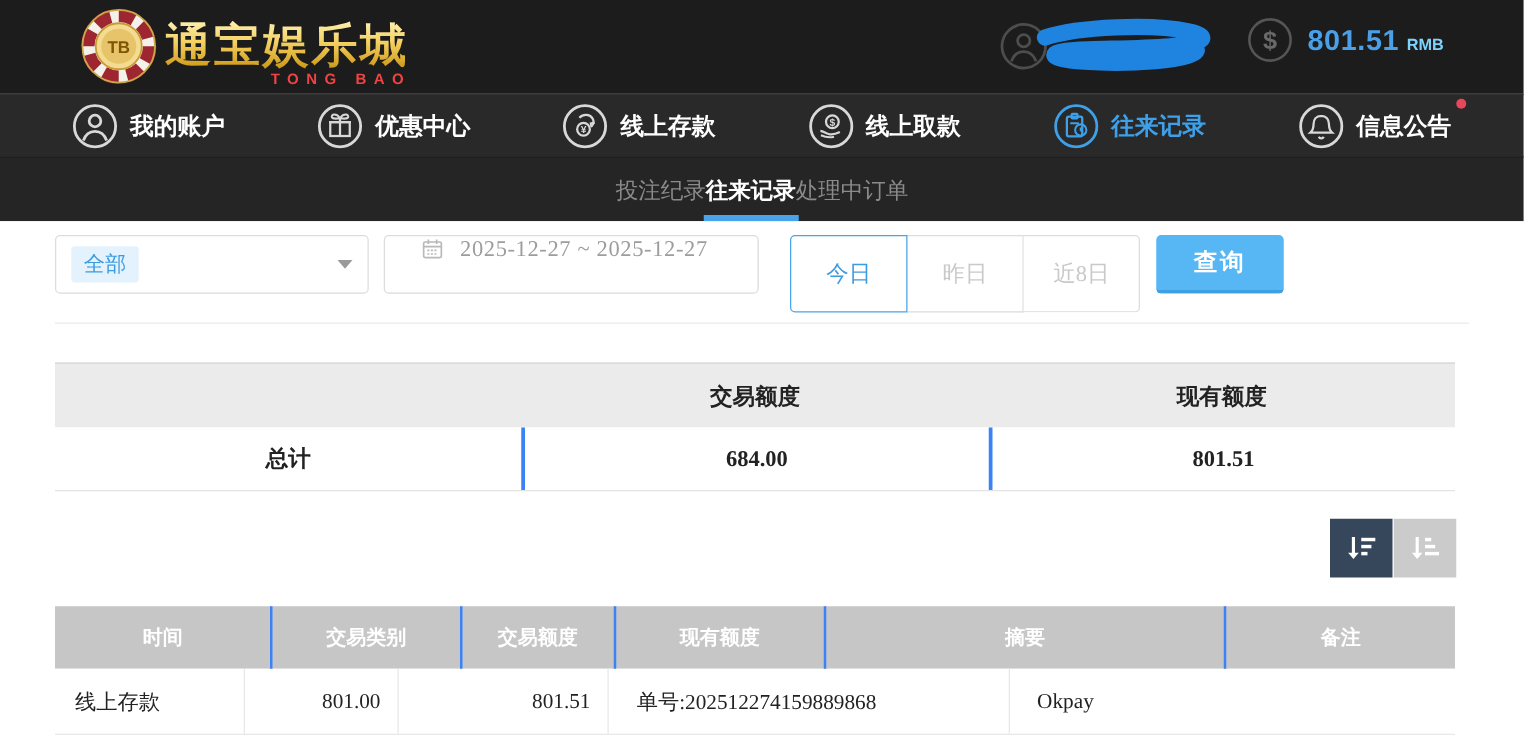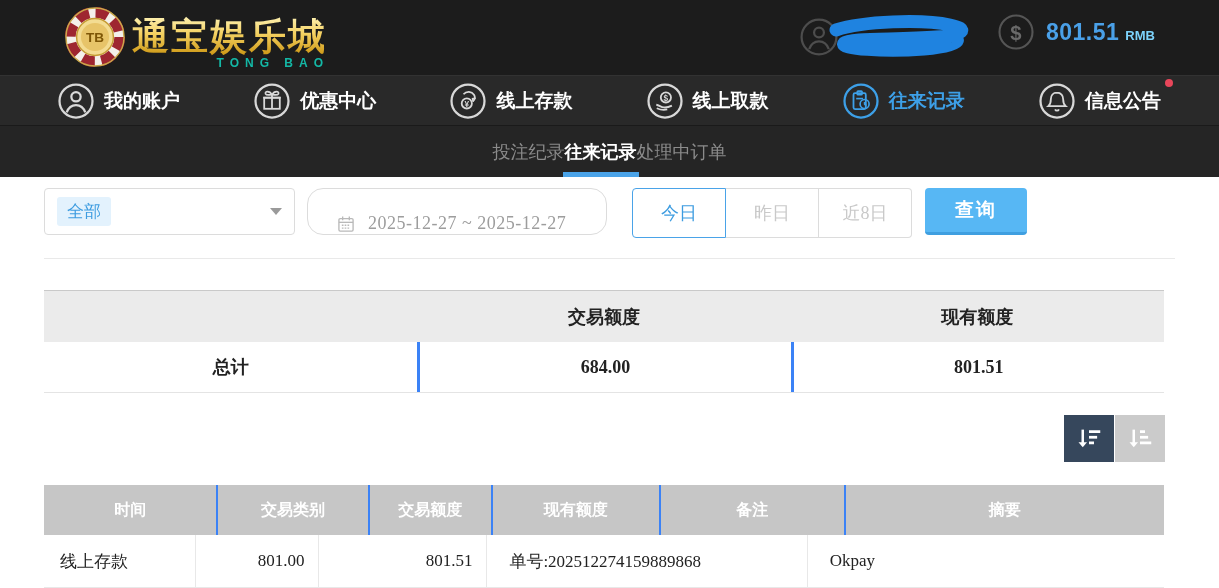--- a/index.html
+++ b/index.html
@@ -9,21 +9,21 @@
   
   .header { position:relative; height:75px; background:#1c1c1c; }
   .logo { position:absolute; left:64px; top:6px; display:flex; align-items:center; }
   .chip { width:62px; height:62px; }
   .brand { position:relative; margin-left:6px; }
   .brand-cn { font-size:37px; font-weight:bold; letter-spacing:2px;
     background:linear-gradient(180deg,#fdf0b0 10%,#f3cf5e 45%,#c9920f 90%);
     -webkit-background-clip:text; background-clip:text; color:#eec84f;
     -webkit-text-fill-color:transparent; font-family:"Liberation Serif", serif; }
   .brand-en { position:absolute; right:-2px; bottom:-8px; font-size:12px; font-weight:bold;
-    letter-spacing:6px; color:#14b8a6; }
+    letter-spacing:6px; color:#ef4444; }
   .user-area { position:absolute; left:800px; top:14px; width:200px; height:48px; }
   .avatar-ic { position:absolute; left:0; top:4px; }
   .scribble { position:absolute; left:28px; top:0; }
   .balance { position:absolute; left:998px; top:14px; display:flex; align-items:center; }
   .coin-ic { margin-right:12px; }
   .bal-amt { font-size:23px; font-weight:bold; color:#4aa0e8; letter-spacing:.5px; }
   .bal-cur { font-size:13px; font-weight:bold; color:#7dd3fc; margin-left:6px; padding-top:7px; }
 
   
   .nav { height:50px; background:#292929; border-top:1px solid #323232;
@@ -53,26 +53,26 @@
 
   .dropdown { position:absolute; left:44px; top:11px; width:251px; height:47px;
     border:1px solid #dcdcdc; border-radius:4px; background:#fff;
     display:flex; align-items:center; padding:0 12px; cursor:pointer; }
   .chip-val { background:#e3f2fd; color:#3d9ce0; font-size:17px; padding:3px 10px;
     border-radius:3px; }
   .dd-arrow { margin-left:auto; width:0; height:0; border-left:6px solid transparent;
     border-right:6px solid transparent; border-top:7px solid #9a9a9a; }
 
   .datebox { position:absolute; left:307px; top:11px; width:300px; height:47px;
-    border:1px solid #dcdcdc; border-radius:16px; background:#fff;
-    display:flex; align-items:flex-end; padding:0 0 0 28px; cursor:pointer; }
+    border:1px solid #dcdcdc; border-radius:4px; background:#fff;
+    display:flex; align-items:flex-start; padding:0 0 0 28px; cursor:pointer; }
   .cal-ic { color:#b9b9b9; margin-right:12px; }
   .date-text { font-size:18px; color:#9d9d9d; letter-spacing:.5px; }
 
-  .segmented { position:absolute; left:616px; top:11px; width:296px; height:50px; display:flex;padding-left:16px; }
+  .segmented { position:absolute; left:616px; top:11px; width:296px; height:62px; display:flex;padding-left:16px; }
   .seg-btn { flex:1; display:flex; align-items:center; justify-content:center;
     background:#fff; border:1px solid #dcdcdc; border-left:none; font-size:18px;
     color:#c9c9c9; cursor:pointer; }
   .seg-btn:first-child { border-left:1px solid #dcdcdc; border-radius:4px 0 0 4px; }
   .seg-btn:last-child { border-radius:0 4px 4px 0; }
   .seg-btn.active { border:1px solid #4aa3e8; color:#3d9ce0; z-index:1; border-radius:4px 0 0 4px; }
 
   .search-btn { position:absolute; left:925px; top:11px; width:102px; height:47px;
     background:#57b7f4; border:none; border-bottom:3px solid #3f9fe0; border-radius:4px;
     color:#fff; font-size:19px; font-weight:bold; cursor:pointer;
@@ -286,22 +286,22 @@
       </svg>
     </button>
   </div>
 
   <div class="rec-table">
     <div class="rec-head">
       <div class="rec-hcell w1">时间</div>
       <div class="rec-hcell w2">交易类别</div>
       <div class="rec-hcell w3">交易额度</div>
       <div class="rec-hcell w4">现有额度</div>
+      <div class="rec-hcell w5">摘要</div>
       <div class="rec-hcell w6">备注</div>
-      <div class="rec-hcell w5">摘要</div>
     </div>
     <div class="rec-row">
       <div class="rec-cell w2 al-l">线上存款</div>
       <div class="rec-cell w3 al-r">801.00</div>
       <div class="rec-cell w4 al-r">801.51</div>
       <div class="rec-cell w5 al-l pad-l20">单号:202512274159889868</div>
       <div class="rec-cell w6 al-l pad-l20">Okpay</div>
     </div>
   </div>
 </div>

